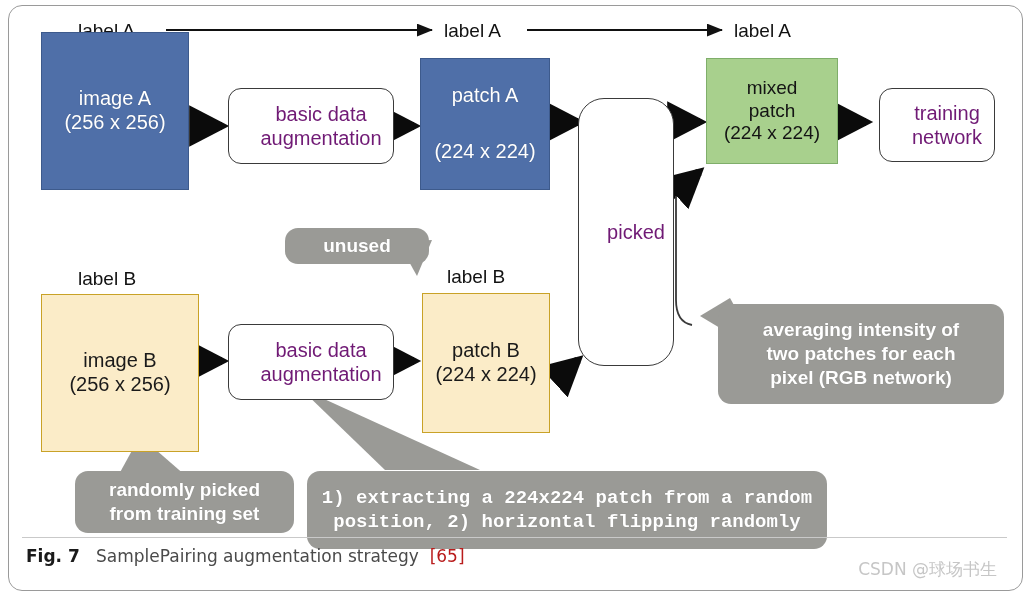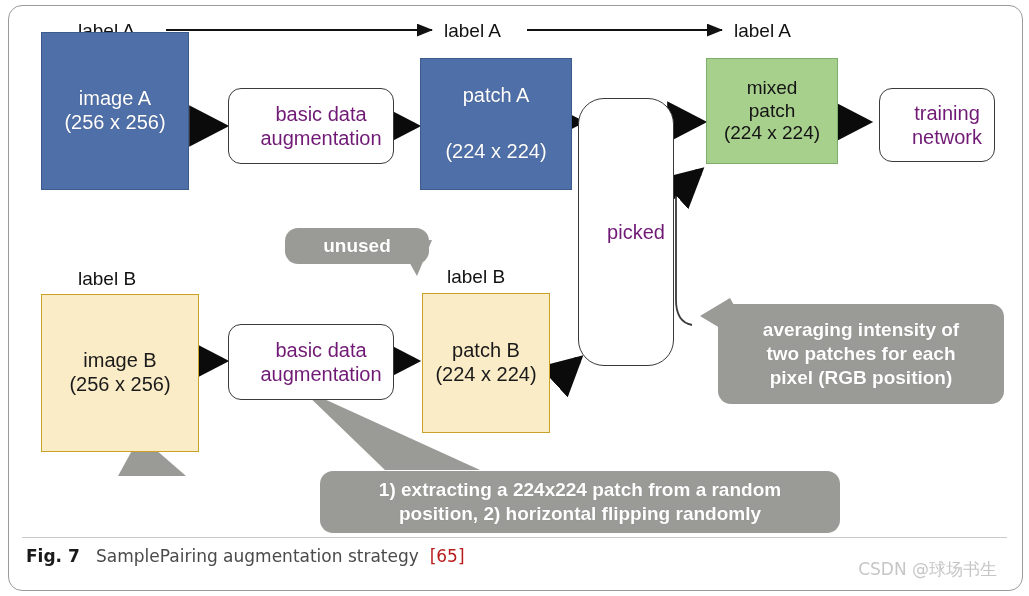--- a/index.html
+++ b/index.html
@@ -190,21 +190,21 @@
   <div class="box box-blue" style="left:41px;top:32px;width:148px;height:158px;">
     <span class="l1">image A</span>
     <span class="l2">(256 x 256)</span>
   </div>
 
   <div class="rbox" style="left:228px;top:88px;width:166px;height:76px;">
     <span class="l1">basic data</span>
     <span class="l2">augmentation</span>
   </div>
 
-  <div class="box box-blue" style="left:420px;top:58px;width:152px;height:132px;gap:32px;">
+  <div class="box box-blue" style="left:420px;top:58px;width:130px;height:132px;gap:32px;">
     <span class="l1">patch A</span>
     <span class="l2">(224 x 224)</span>
   </div>
 
   <div class="rbox mix" style="left:578px;top:98px;width:96px;height:268px;">
     <span class="l1">picked</span>
   </div>
 
   <div class="box box-green" style="left:706px;top:58px;width:132px;height:106px;">
     <span class="l1">mixed</span>
@@ -232,25 +232,29 @@
     <span class="l2">(224 x 224)</span>
   </div>
 
   <div class="callout" style="left:285px;top:228px;width:144px;height:36px;">
     <span class="cl">unused</span>
   </div>
 
   <div class="callout" style="left:718px;top:304px;width:286px;height:100px;flex-direction:column;text-align:right;">
     <span class="cl">averaging intensity of</span>
     <span class="cl">two patches for each</span>
-    <span class="cl">pixel (RGB position)</span>
-  </div>
-
-
-  <div class="callout" style="left:320px;top:471px;width:520px;height:62px;flex-direction:column;">
+    <span class="cl">pixel (RGB network)</span>
+  </div>
+
+  <div class="callout" style="left:75px;top:471px;width:219px;height:62px;flex-direction:column;">
+    <span class="cl">randomly picked</span>
+    <span class="cl">from training set</span>
+  </div>
+
+  <div class="callout" style="left:307px;top:471px;width:520px;height:78px;flex-direction:column;font-family:Liberation Mono, monospace;">
     <span class="cl">1) extracting a 224x224 patch from a random</span>
     <span class="cl">position, 2) horizontal flipping randomly</span>
   </div>
 
   <div id="caption-rule"></div>
   <div id="caption">
     <span class="figno">Fig. 7</span>
     <span>&nbsp;&nbsp;</span><span class="ctext">SamplePairing augmentation strategy</span>
     <span>&nbsp;</span><span class="cref">[65]</span>
   </div>

